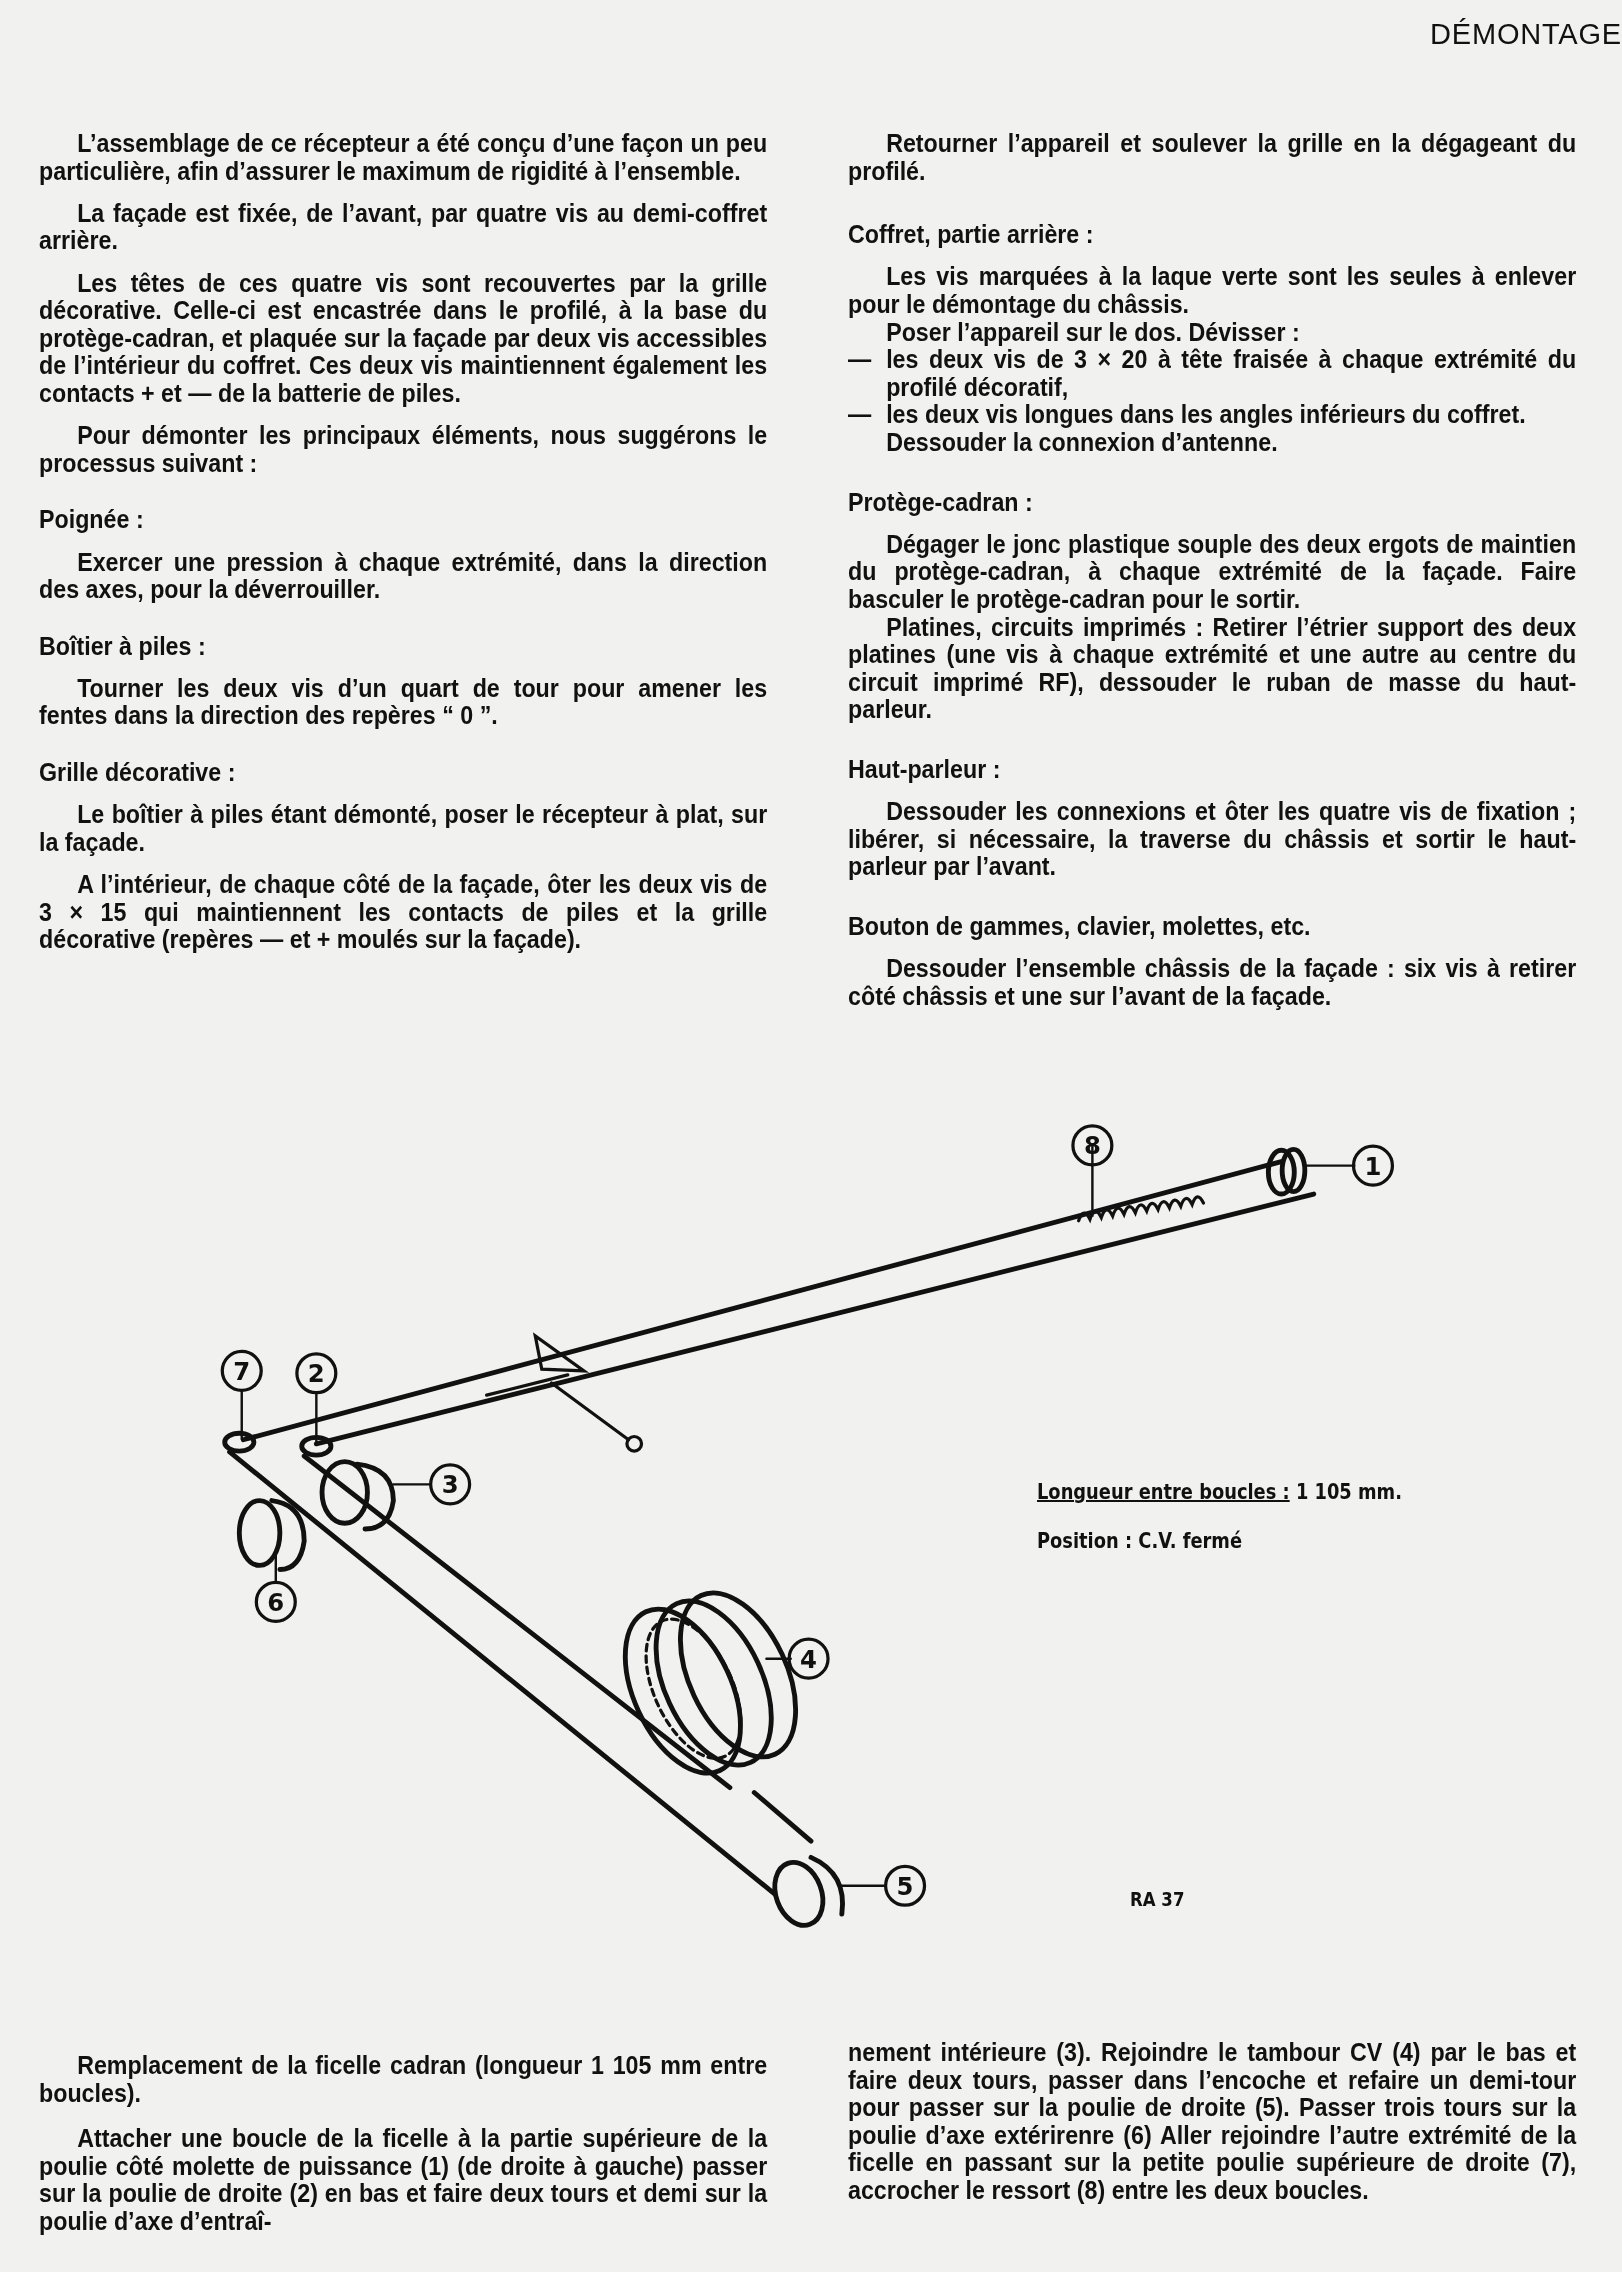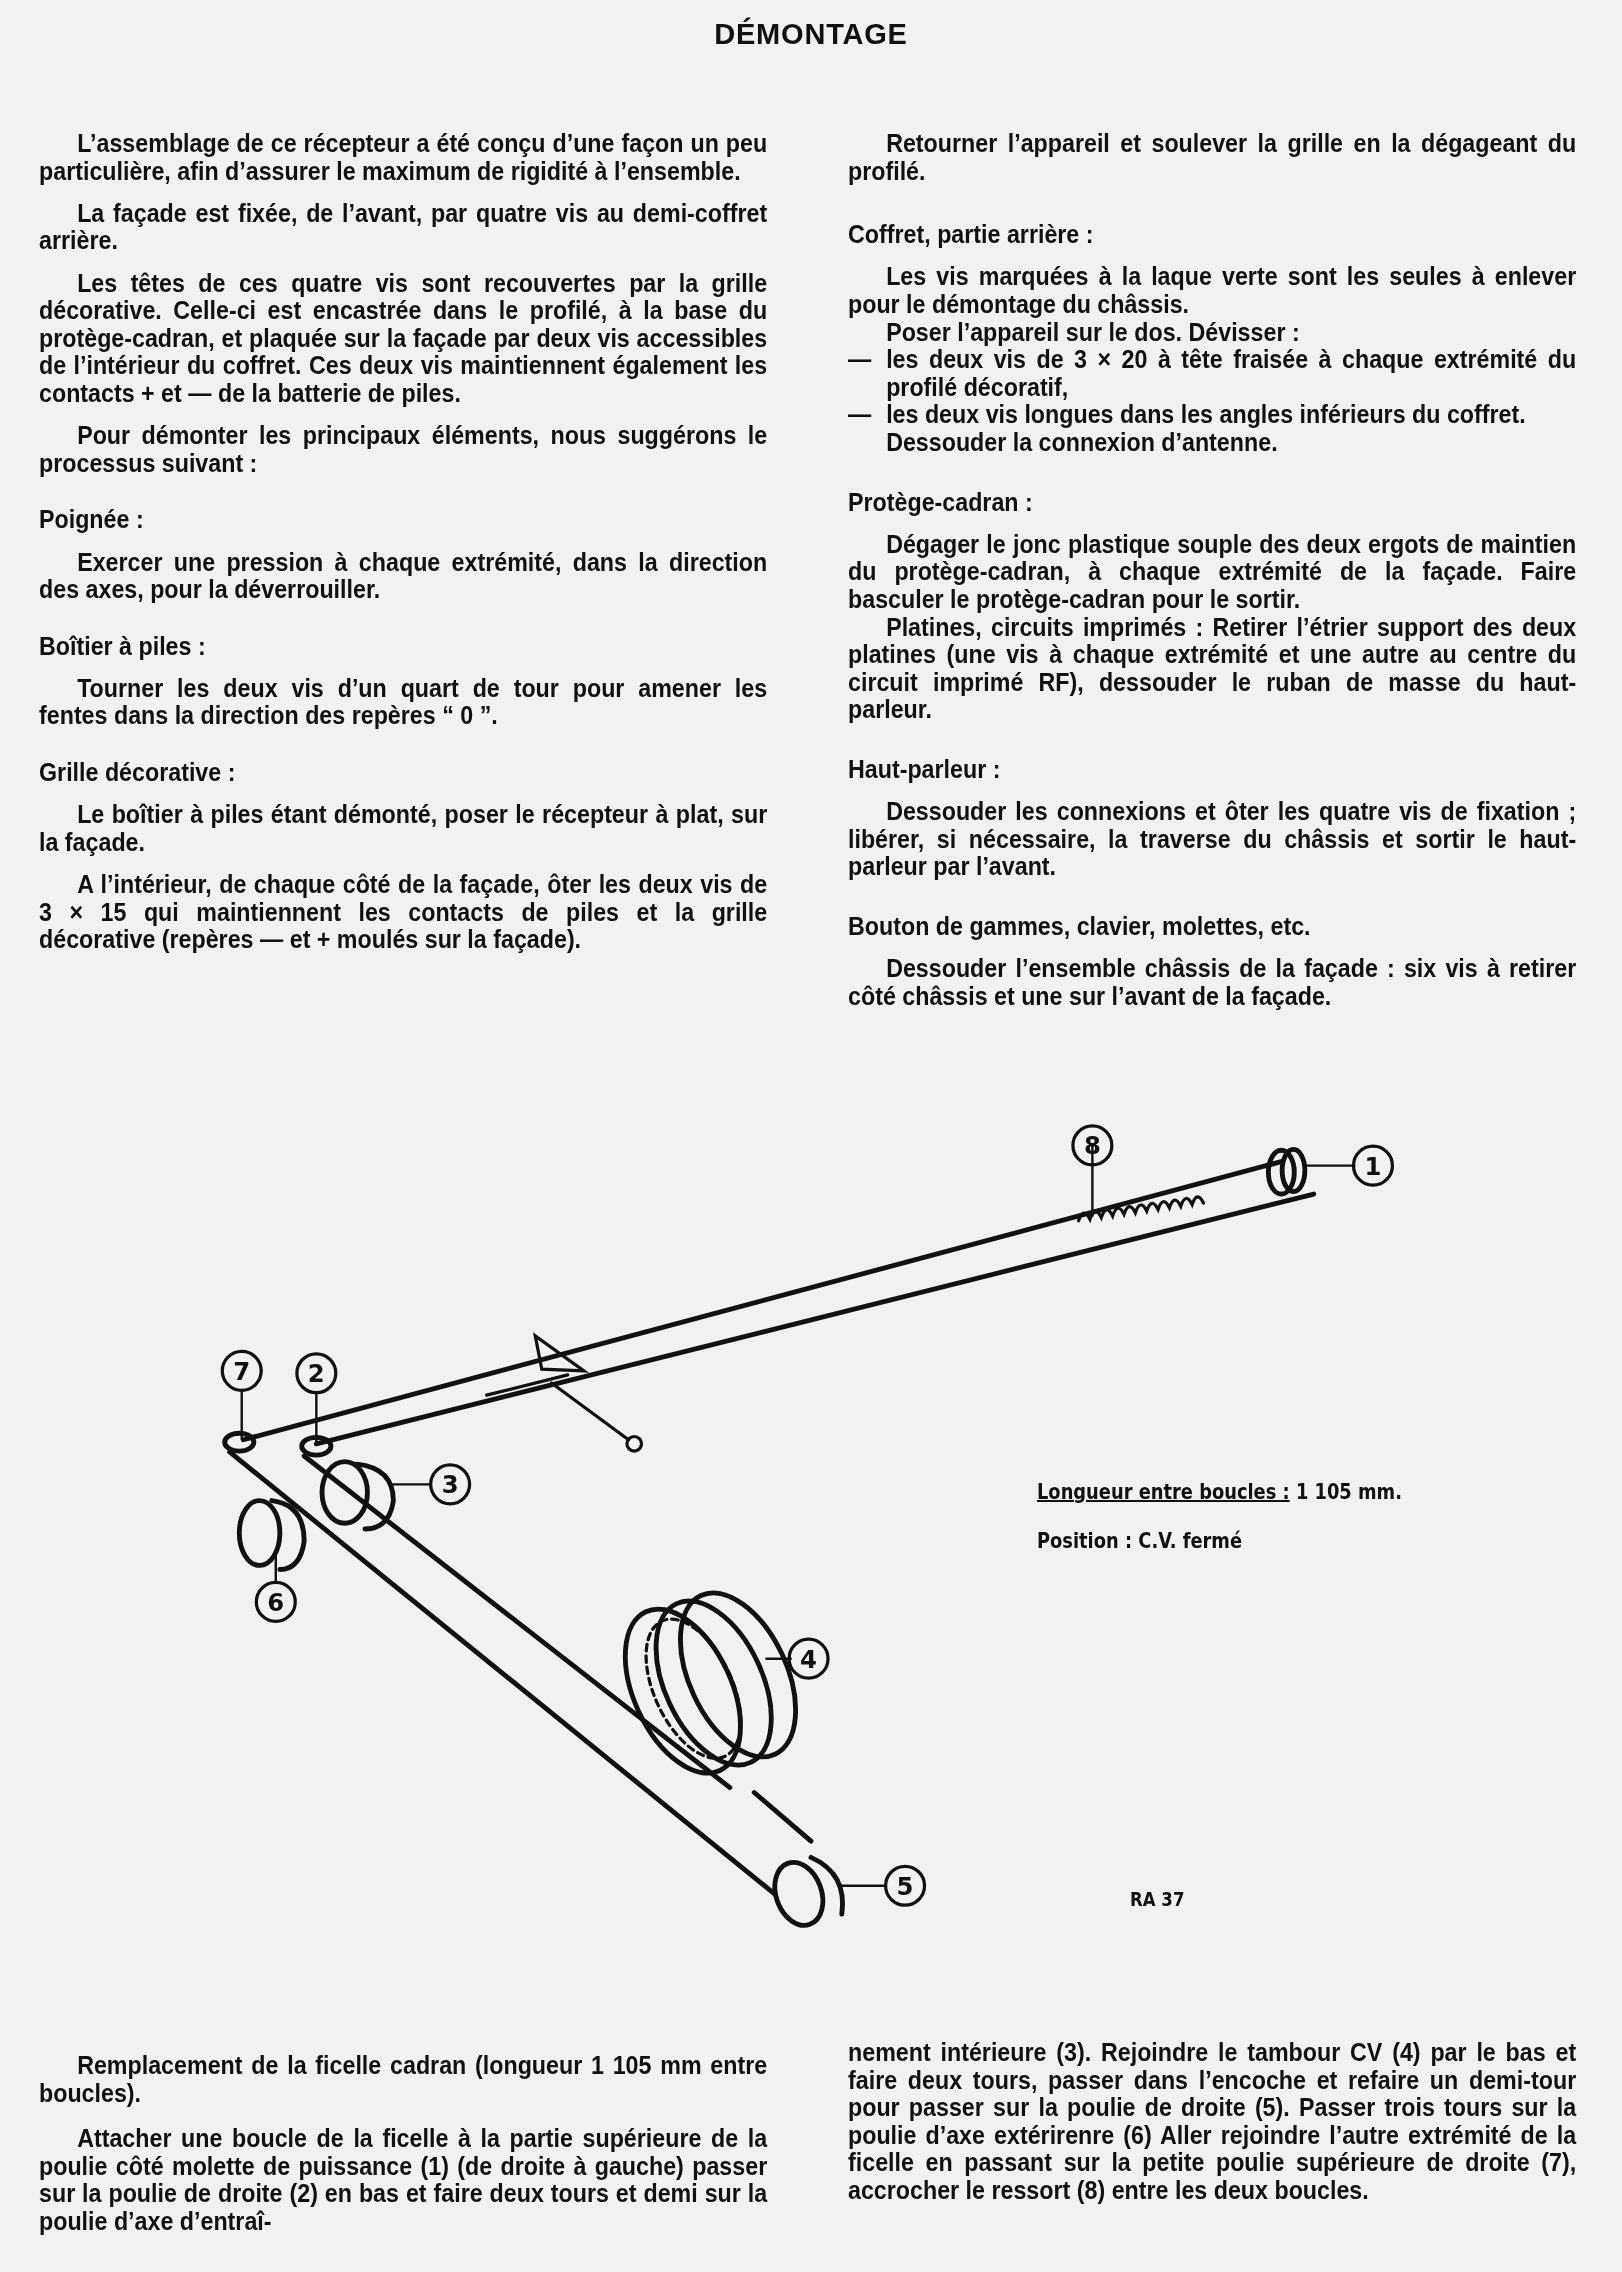--- a/index.html
+++ b/index.html
@@ -4,21 +4,21 @@
 <style>
   html, body { margin: 0; padding: 0; }
   body {
     width: 1622px; height: 2273px; position: relative; overflow: hidden;
     background: #f1f1ef;
     font-family: "Liberation Sans", sans-serif;
     color: #111;
   }
   .page-title {
     position: absolute; top: 18px; left: 0; width: 100%;
-    text-align: center; font-weight: bold; font-size: 29px; letter-spacing: 0.8px;
+    text-align: right; font-weight: normal; font-size: 29px; letter-spacing: 0.8px;
   }
   .col {
     position: absolute; width: 738px;
     font-size: 25px; line-height: 27.6px; font-weight: bold;
     transform: scaleX(0.93); transform-origin: left top;
     text-align: justify;
   }
   .col-left { left: 39px; top: 130px; width: 783px; }
   .col-right { left: 848px; top: 130px; width: 783px; }
   .col p { margin: 0 0 14.6px 0; text-indent: 41px; }

